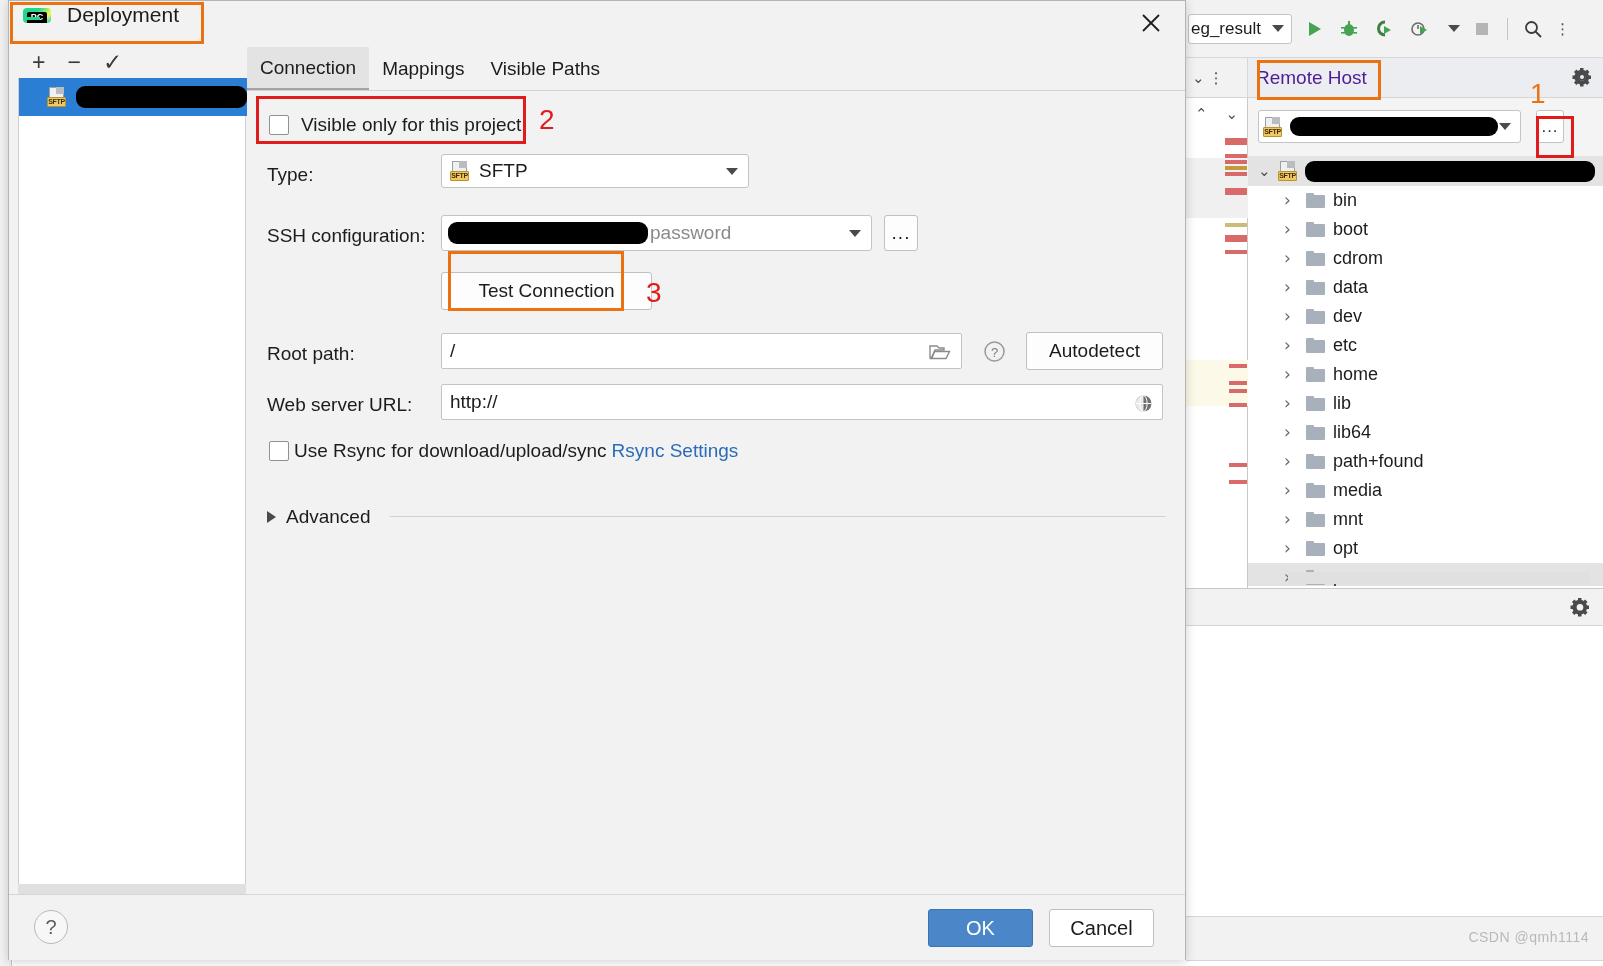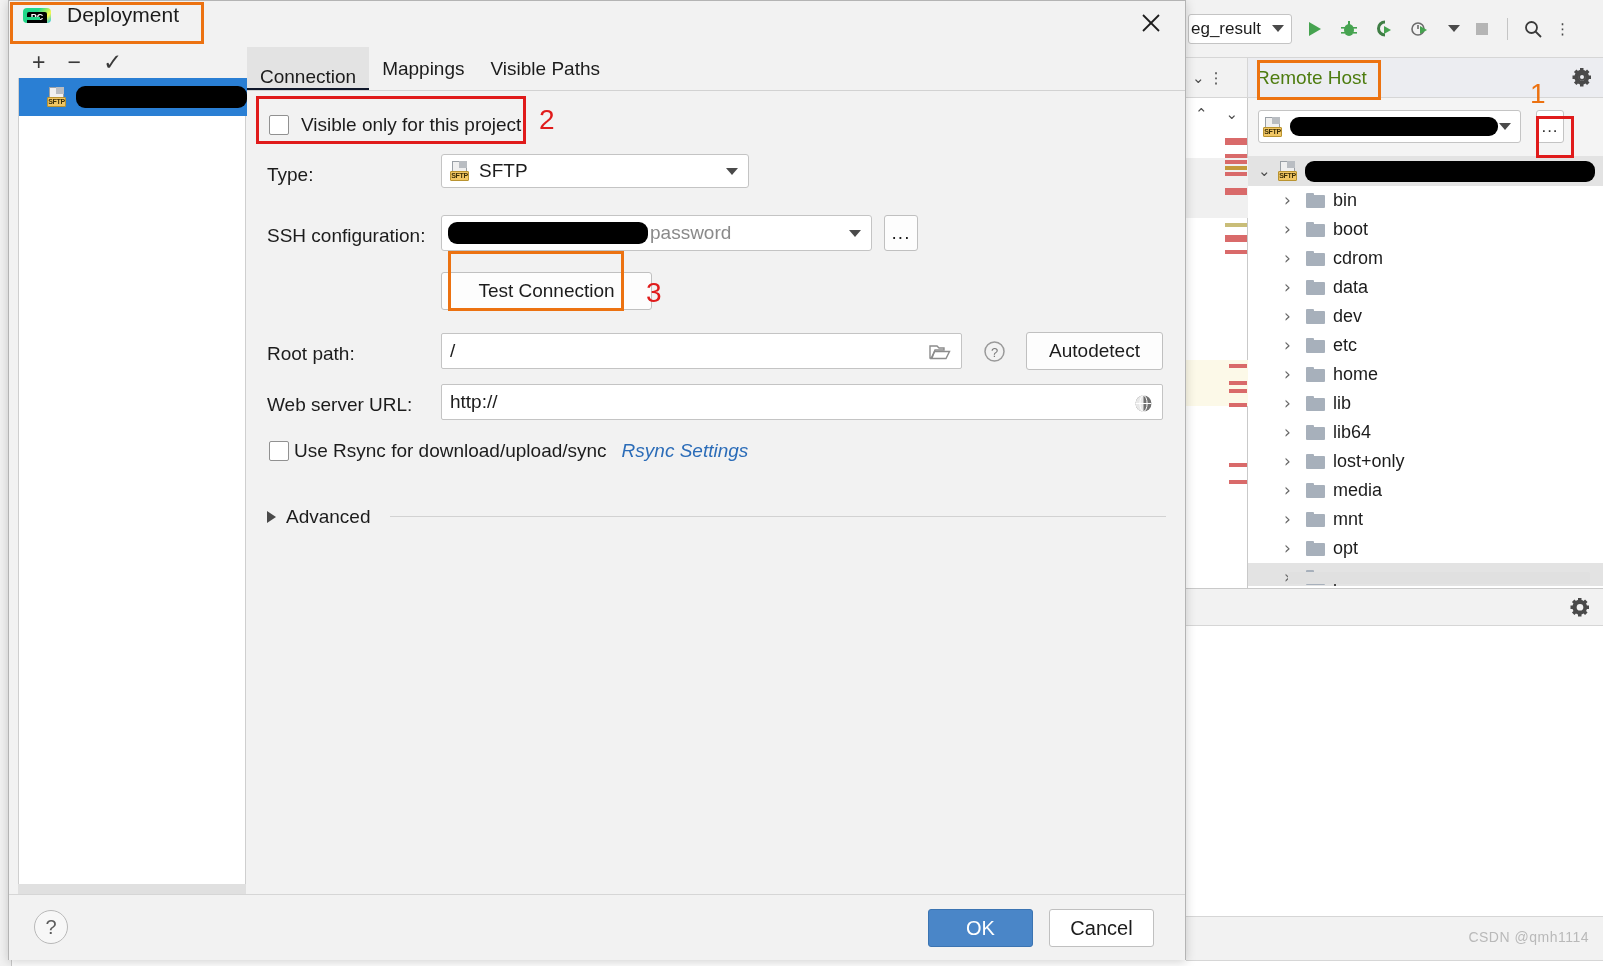--- a/index.html
+++ b/index.html
@@ -51,21 +51,21 @@
   .tw-left-ctl {
     position: absolute; left: 0px; top: 0; width: 62px; height: 39px;
     background: #f2f2f2; display: flex; align-items: center; gap: 4px;
     padding-left: 6px; border-right: 1px solid #d6d6d6;
   }
   .chev { font-size: 15px; color: #4a4a4a; line-height: 1; }
   .kebab { font-size: 15px; color: #4a4a4a; letter-spacing: 0; line-height: 1; }
 
   .remote-host-title {
     position: absolute; left: 70px; top: 6px;
-    font-size: 19px; color: #4d7c0f; line-height: 28px;
+    font-size: 19px; color: #4c1d95; line-height: 28px;
   }
   .gear-ico { position: absolute; right: 10px; top: 8px; }
 
   
   .ide-combo-row {
     position: absolute; left: 1248px; top: 98px; width: 355px; height: 58px;
     background: #f4f4f4;
   }
   .rh-combo {
     position: absolute; left: 10px; top: 12px; width: 263px; height: 33px;
@@ -220,21 +220,21 @@
   }
 
   
   .right-panel { position:absolute; left:238px; top:0px; width:938px; height:848px; background:#f2f2f2; }
 
   .tabs { position:absolute; left:0; top:0; height:45px; display:flex; align-items:flex-end; }
   .tab {
     height: 44px; padding: 0 13px; display:flex; align-items:center;
     font-size: 19px; color:#1c1c1c;
   }
-  .tab.active { background:#e3e3e3; border-bottom: 3px solid #0f172a; align-items: flex-end; }
+  .tab.active { background:#e3e3e3; border-bottom: 3px solid #a3a3a3; }
   .tabs-underline {
     position:absolute; left:0; top:44px; width:938px; height:1px; background:#d2d2d2;
   }
 
   .form { position:absolute; left:0; top:46px; width:938px; height:800px; }
 
   .row { position:absolute; display:flex; align-items:center; }
   .lbl { font-size: 19px; color:#1c1c1c; }
 
   .chk {
@@ -452,21 +452,21 @@
           <span>lib</span>
         </div>
         <div class="tree-row">
           <span class="chev-r">›</span>
           <span class="folder"></span>
           <span>lib64</span>
         </div>
         <div class="tree-row">
           <span class="chev-r">›</span>
           <span class="folder"></span>
-          <span>lost+only</span>
+          <span>path+found</span>
         </div>
         <div class="tree-row">
           <span class="chev-r">›</span>
           <span class="folder"></span>
           <span>media</span>
         </div>
         <div class="tree-row">
           <span class="chev-r">›</span>
           <span class="folder"></span>
           <span>mnt</span>
@@ -612,21 +612,21 @@
                 <path d="M9.5 1.5a8 8 0 0 0 0 16" fill="#e8e8e8"></path>
                 <ellipse cx="9.5" cy="9.5" rx="3.6" ry="8" fill="none" stroke="#ffffff" stroke-width="1"></ellipse>
                 <line x1="1.5" y1="9.5" x2="17.5" y2="9.5" stroke="#ffffff" stroke-width="1"></line>
               </svg>
             </span>
           </div>
 
           <div class="row" style="left:22px; top:348px; gap:5px;">
             <span class="chk"></span>
             <span class="lbl">Use Rsync for download/upload/sync</span>
-            <span class="link" style="margin-left:10px;font-style:italic;">Rsync Settings</span>
+            <span class="link" style="margin-left:0;">Rsync Settings</span>
           </div>
 
           <div class="row" style="left:20px; top:414px; gap:10px;">
             <span style="width:0;height:0;border-top:6px solid transparent;border-bottom:6px solid transparent;border-left:9px solid #4a4a4a;"></span>
             <span class="lbl">Advanced</span>
           </div>
           <div class="divider-line" style="left:143px; top:424px; width:776px;"></div>
 
         </div>
       </div>

